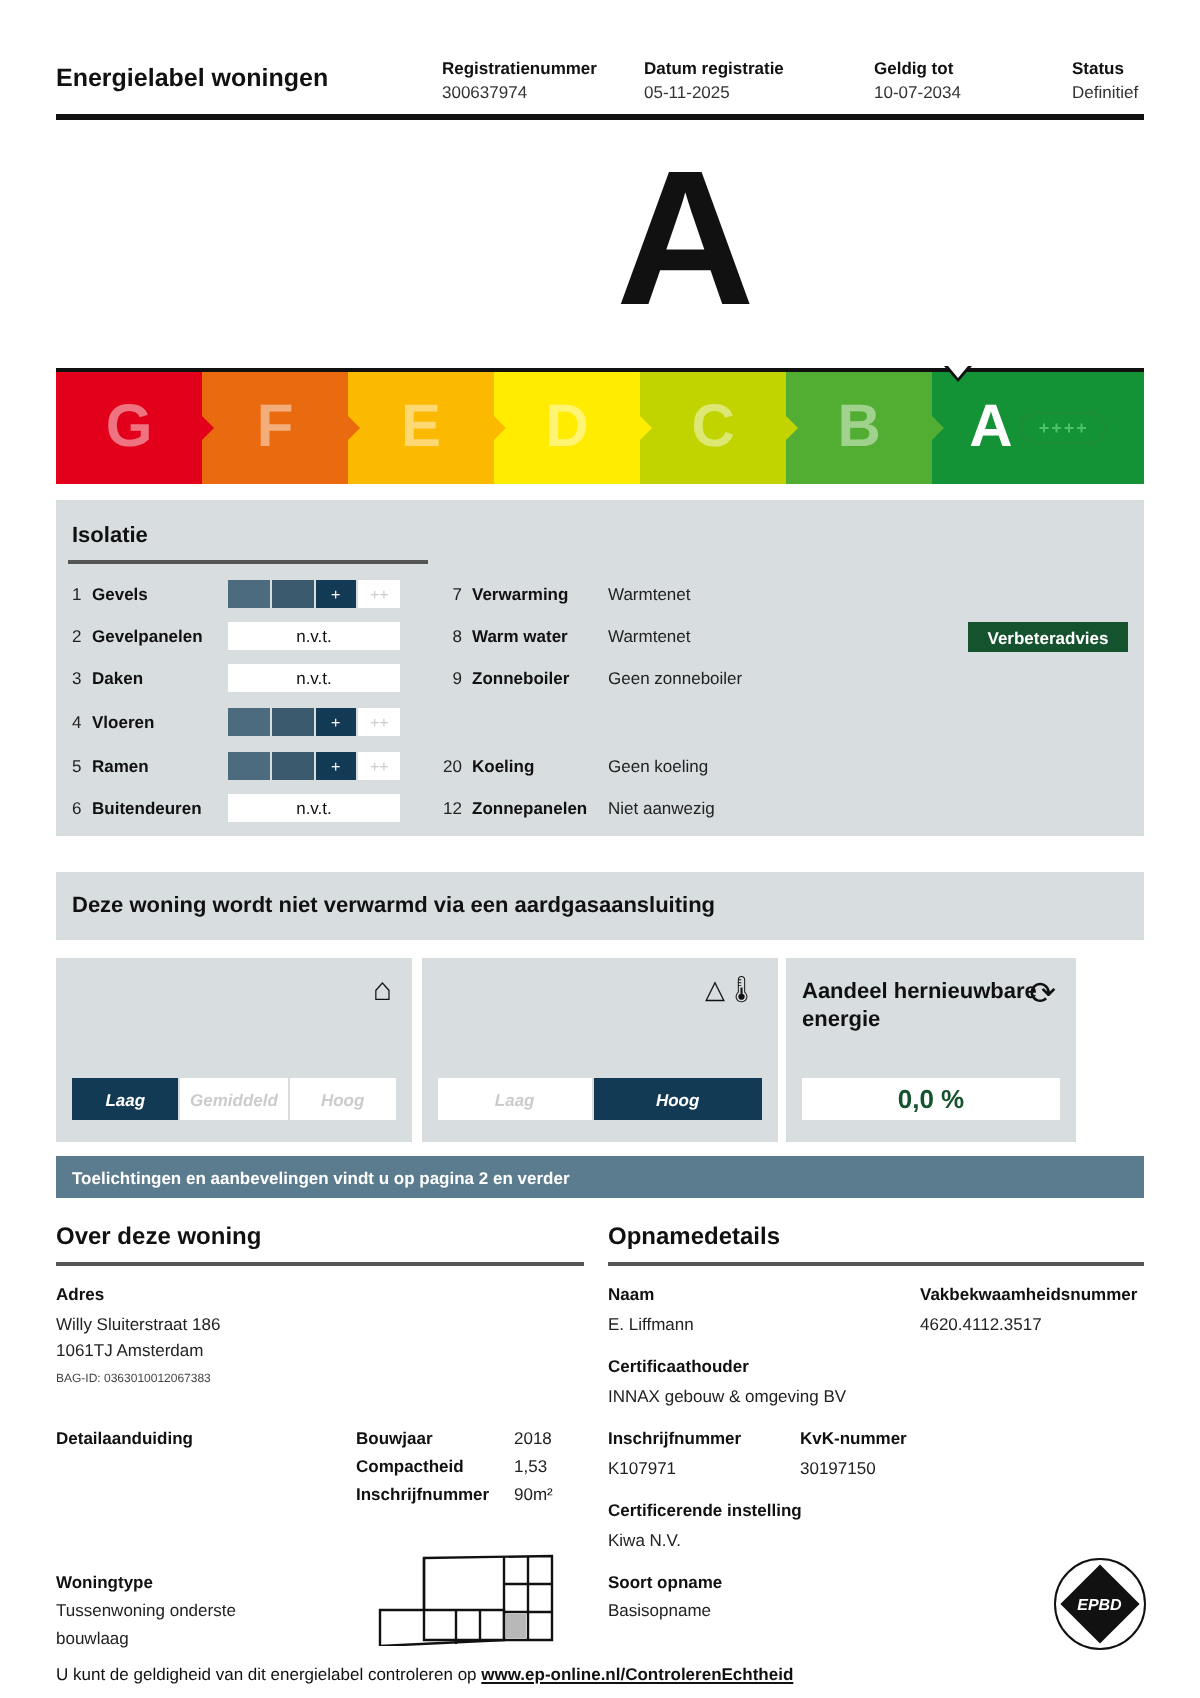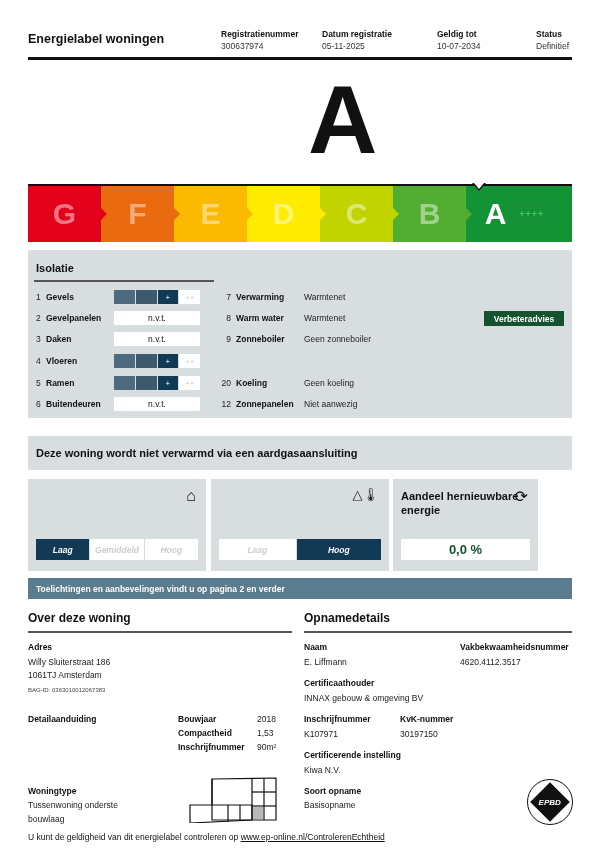--- a/index.html
+++ b/index.html
@@ -45,21 +45,21 @@
   .seg3 span { flex: 1; background: #fff; color: #ccc; font-size: 8.5px; font-weight: bold; display: flex; align-items: center; justify-content: center; font-style: italic; }
   .seg3 span.on { background: #123a55; color: #fff; }
   .pct { position: absolute; left: 8px; right: 8px; top: 60px; height: 21px; background: #fff; display: flex; align-items: center; justify-content: center; font-size: 13px; font-weight: bold; color: #14532d; }
   .info-bar { left: 28px; top: 578px; width: 544px; height: 21px; background: #5b7b8e; color: #fff; font-size: 8.5px; font-weight: bold; display: flex; align-items: center; padding-left: 8px; }
   .sec-h { font-size: 12px; font-weight: bold; top: 611px; }
   .sec-rule { top: 631px; height: 2px; background: #555; }
   .lbl { font-size: 8.5px; font-weight: bold; }
   .val { font-size: 8.5px; color: #222; line-height: 13px; }
   .small { font-size: 6px; color: #444; }
   .footer { left: 28px; top: 832px; font-size: 8.5px; }
-  .footer a { color: #111; text-decoration: underline; }
+  .footer a { color: #111; text-decoration: underline; font-weight: bold; }
 </style>
 </head>
 <body>
 
 <div class="abs hdr-title">Energielabel woningen</div>
 <div class="abs hdr-col" style="left:221px">
     <div class="lbl">Registratienummer</div>
     <div class="val">300637974</div>
   </div>
 <div class="abs hdr-col" style="left:322px">

